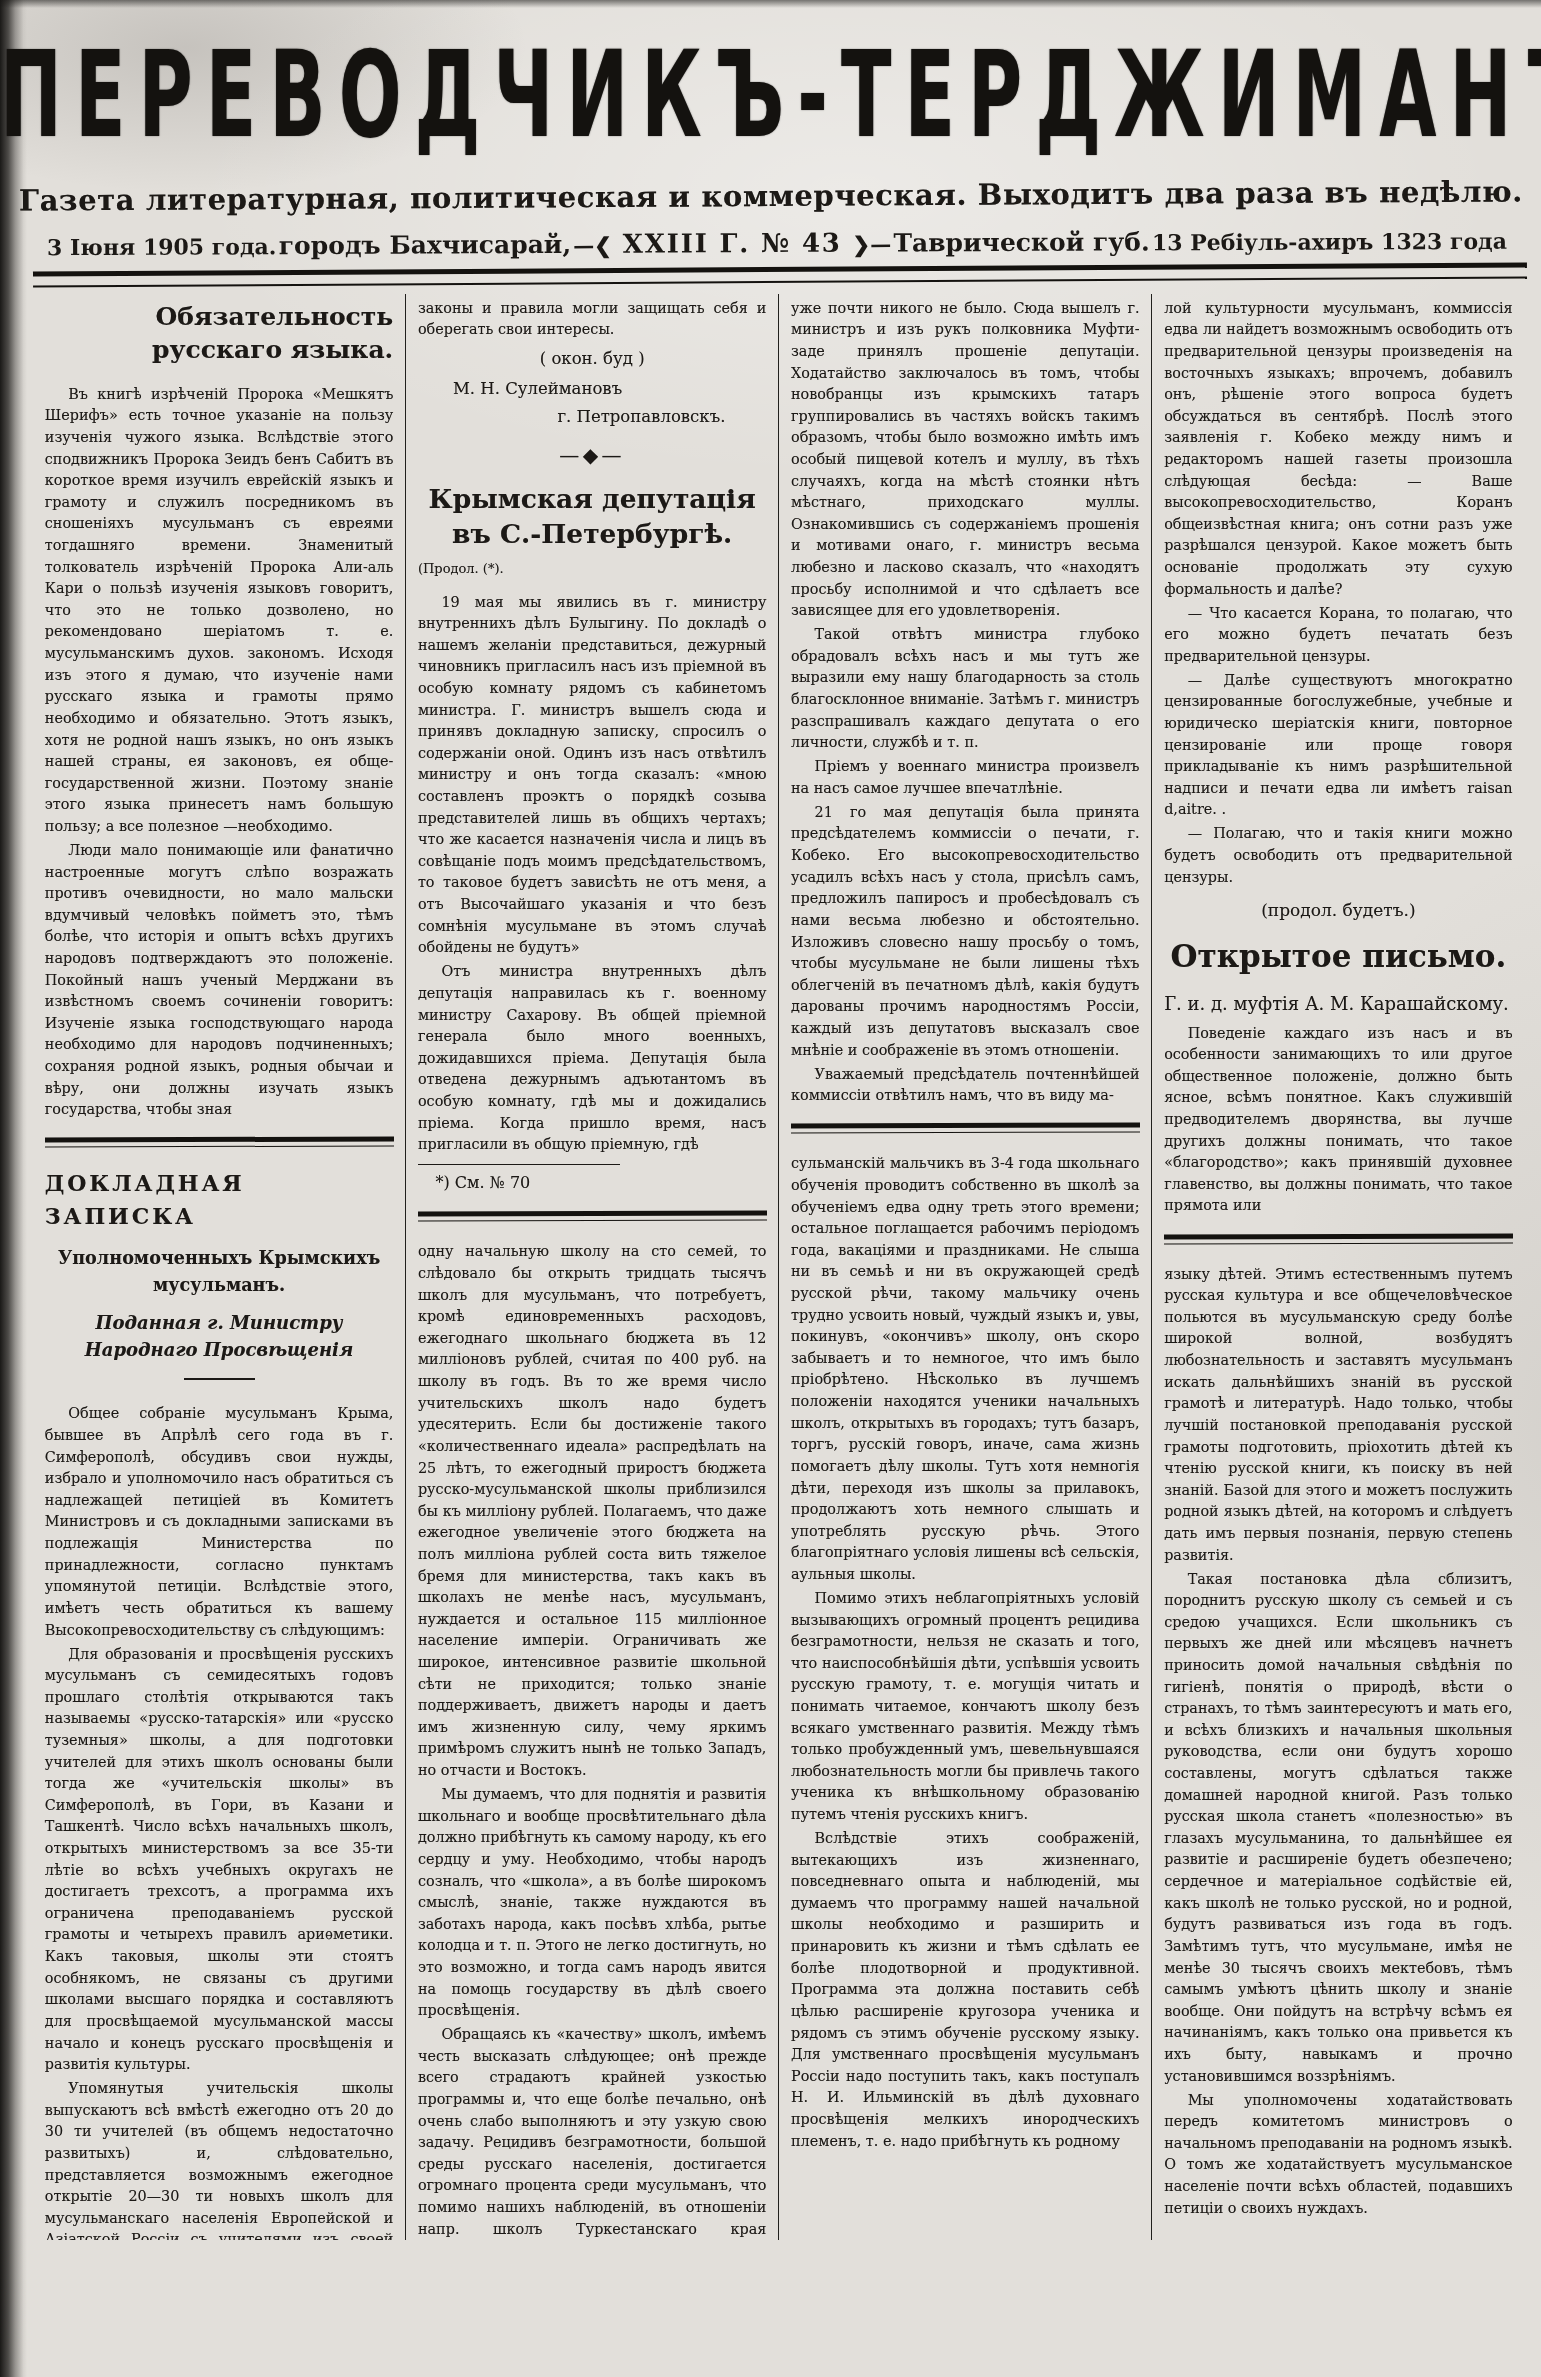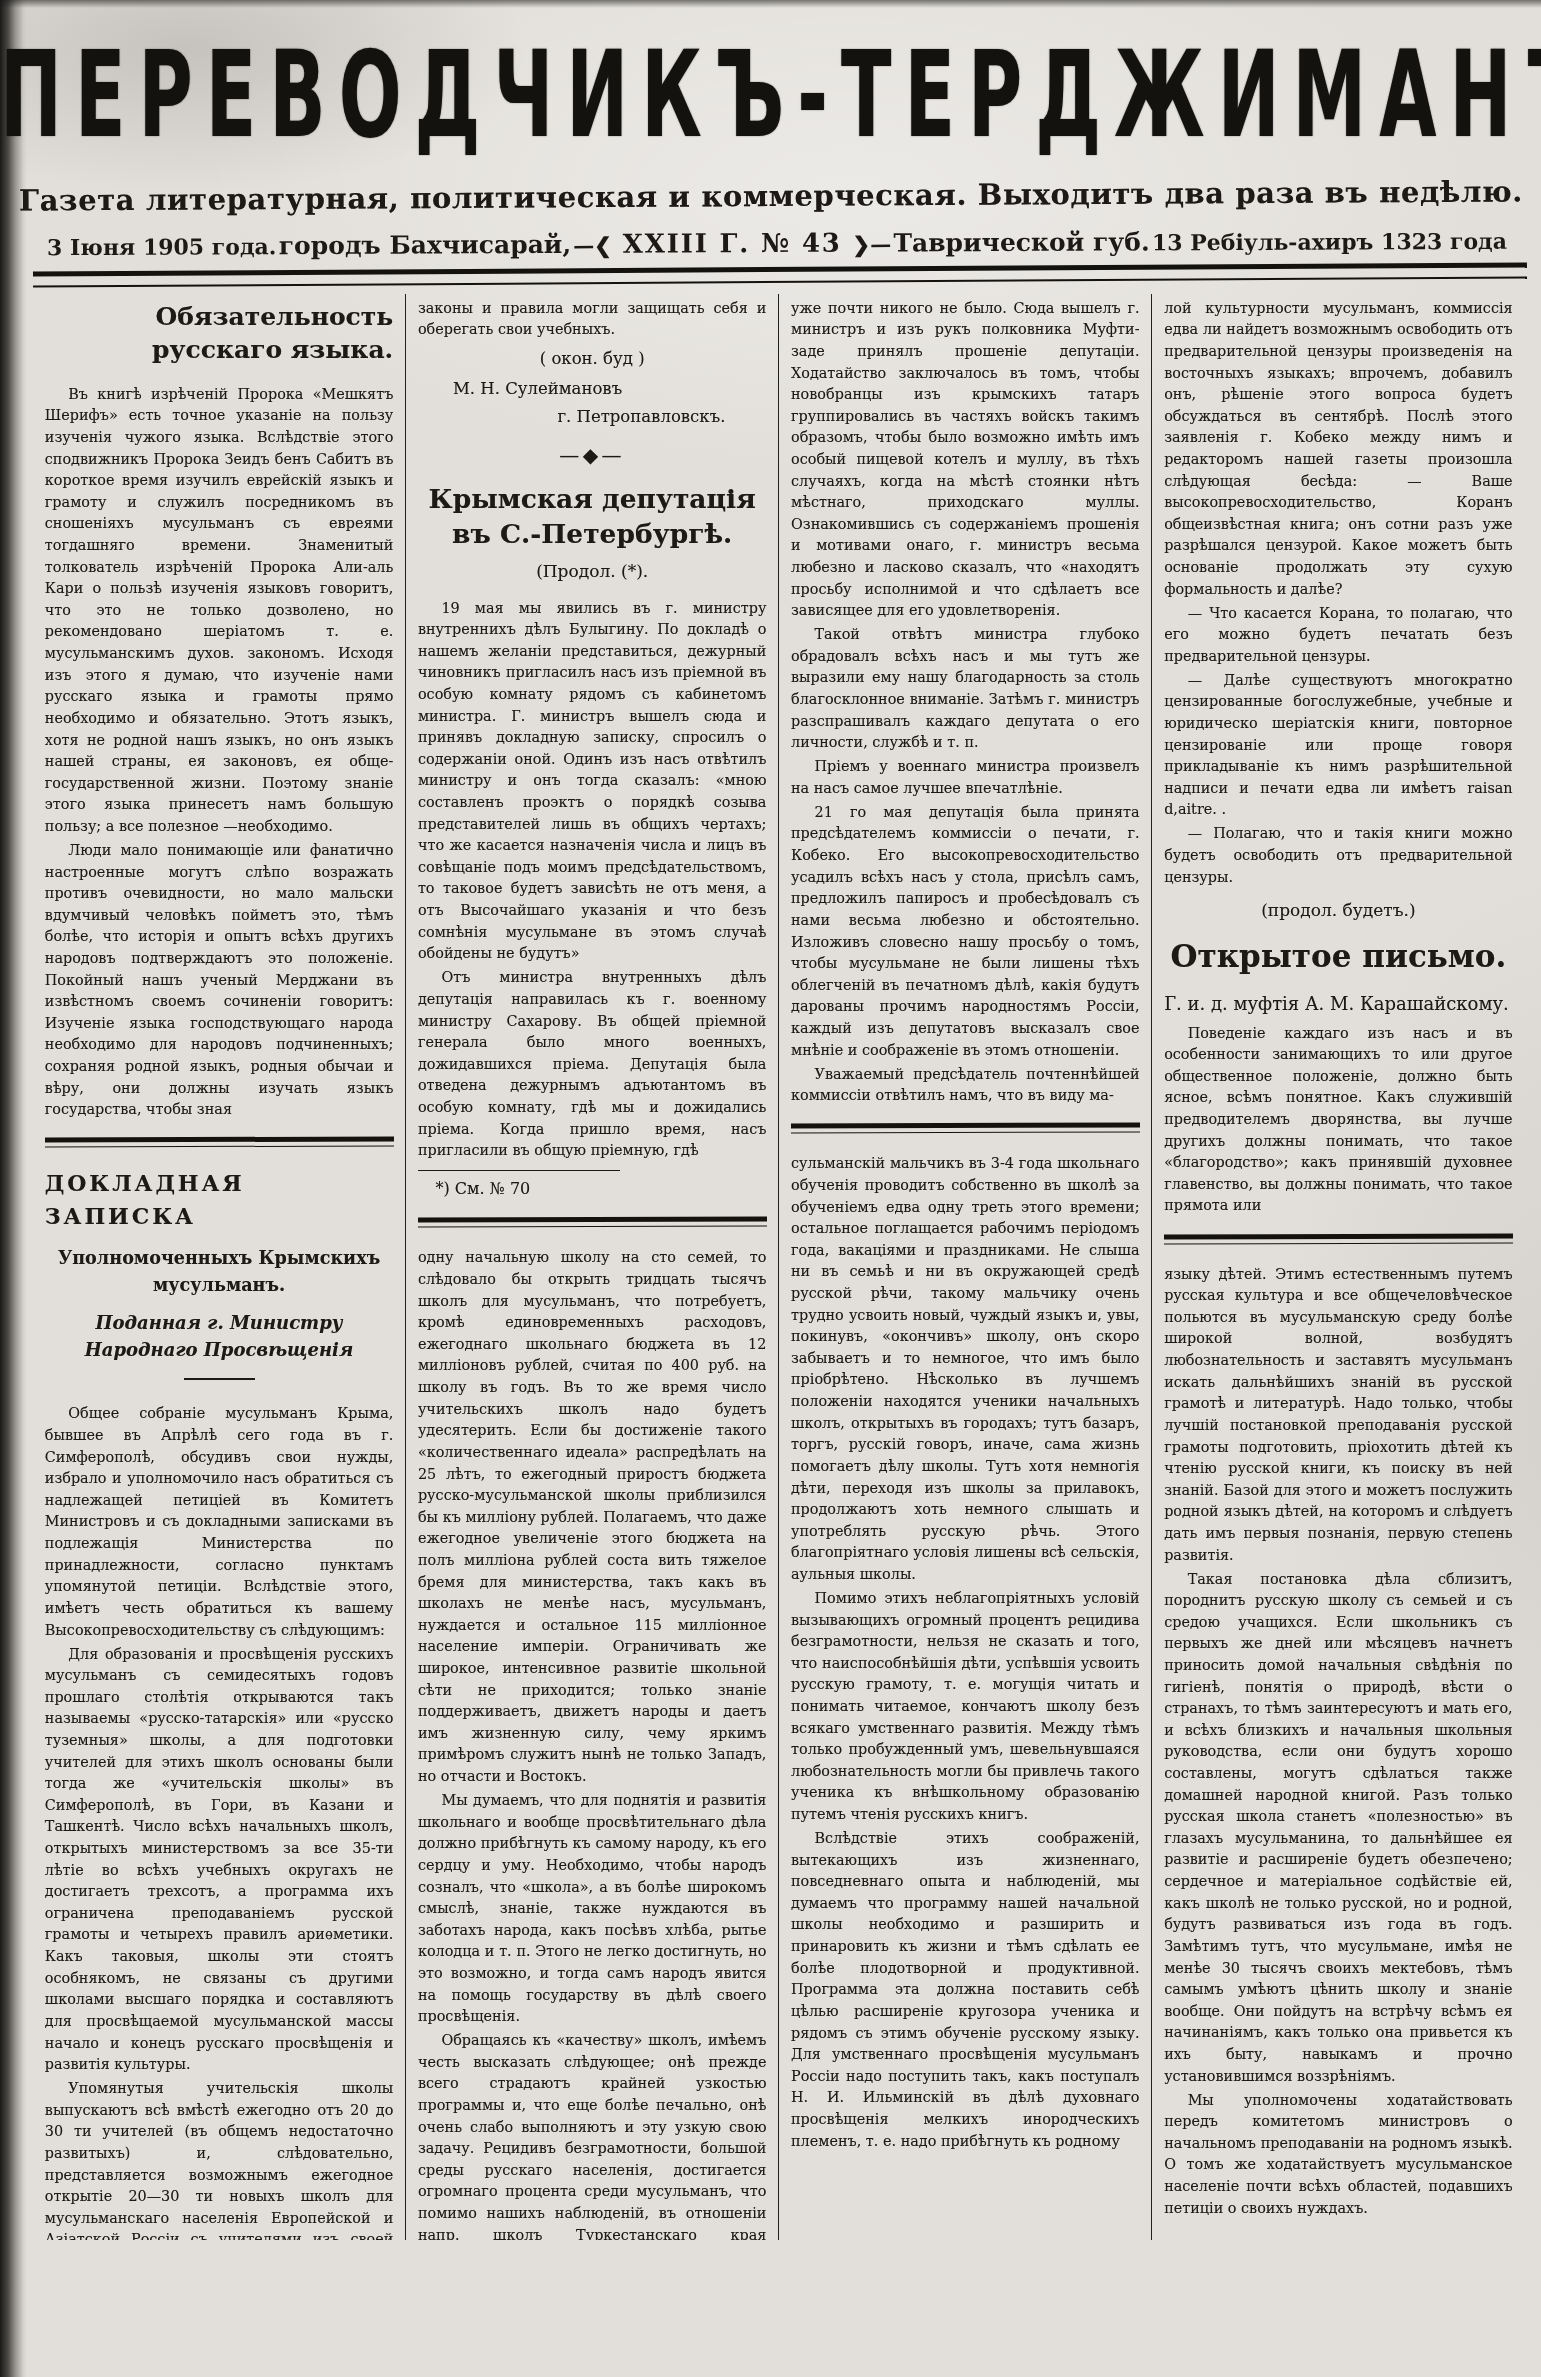--- a/index.html
+++ b/index.html
@@ -65,21 +65,21 @@
   p.para{margin:0 0 2.4px 0;text-indent:23.5px;}
   p.cont{margin:0 0 2.4px 0;text-indent:0;}
   .art-title{
     text-align:right;font-weight:bold;font-size:25px;line-height:1.3;
     margin:3.5px 0 17.6px 0;text-indent:0;
   }
   .krym-title{
     text-align:center;font-weight:bold;font-size:26.5px;line-height:1.35;
     margin:10.6px 0 7px 0;
   }
-  .krym-sub{text-align:center;font-size:17px;margin:0 0 13px 0;}
+  .krym-sub{font-size:13px;margin:0 0 13px 0;}
   .doklad-title{
     text-align:left;font-weight:bold;font-size:22px;letter-spacing:2.9px;
     margin:20px 0 11.8px 0;
   }
   .doklad-sub1{text-align:center;font-weight:bold;font-size:17.6px;margin:0 0 10.6px 0;}
   .doklad-sub2{text-align:center;font-style:italic;font-size:18px;line-height:1.5;margin:0 0 15.3px 0;font-weight:bold;}
   .small-rule{width:71px;border-top:2.4px solid #1c1916;margin:0 auto 23.5px auto;}
   .otkrytoe-title{
     text-align:center;font-weight:bold;font-size:31px;margin:9.4px 0 10.6px 0;
   }
@@ -132,21 +132,21 @@
       <div class="small-rule"></div>
       <div>
 
       <p class="para">Общее собраніе мусульманъ Крыма, бывшее въ Апрѣлѣ сего года въ г. Симферополѣ, обсудивъ свои нужды, избрало и уполномочило насъ обратиться съ надлежащей петиціей въ Комитетъ Министровъ и съ докладными записками въ подлежащія Министерства по принадлежности, согласно пунктамъ упомянутой петиціи. Вслѣдствіе этого, имѣетъ честь обратиться къ вашему Высокопревосходительству съ слѣдующимъ:</p>
           <p class="para">Для образованія и просвѣщенія русскихъ мусульманъ съ семидесятыхъ годовъ прошлаго столѣтія открываются такъ называемы «русско-татарскія» или «русско туземныя» школы, а для подготовки учителей для этихъ школъ основаны были тогда же «учительскія школы» въ Симферополѣ, въ Гори, въ Казани и Ташкентѣ. Число всѣхъ начальныхъ школъ, открытыхъ министерствомъ за все 35-ти лѣтіе во всѣхъ учебныхъ округахъ не достигаетъ трехсотъ, а программа ихъ ограничена преподаваніемъ русской грамоты и четырехъ правилъ ариѳметики. Какъ таковыя, школы эти стоятъ особнякомъ, не связаны съ другими школами высшаго порядка и составляютъ для просвѣщаемой мусульманской массы начало и конецъ русскаго просвѣщенія и развитія культуры.</p>
           <p class="para">Упомянутыя учительскія школы выпускаютъ всѣ вмѣстѣ ежегодно отъ 20 до 30 ти учителей (въ общемъ недостаточно развитыхъ) и, слѣдовательно, представляется возможнымъ ежегодное открытіе 20—30 ти новыхъ школъ для мусульманскаго населенія Европейской и Азіатской Россіи съ учителями изъ своей среды.</p>
         </div>
     </section>
 
     <section class="col">
-      <p class="cont">законы и правила могли защищать себя и оберегать свои учебныхъ.</p>
+      <p class="cont">законы и правила могли защищать себя и оберегать свои интересы.</p>
       <div class="ending-note">( окон. буд )</div>
       <p class="sig-name">М. Н. Сулеймановъ</p>
       <p class="sig-place">г. Петропавловскъ.</p>
       <div class="ornament">—◆—</div>
       <h2 class="krym-title">Крымская депутація въ С.-Петербургѣ.</h2>
       <div class="krym-sub">(Продол. (*).</div>
       <div>
 
       <p class="para">19 мая мы явились въ г. министру внутреннихъ дѣлъ Булыгину. По докладѣ о нашемъ желаніи представиться, дежурный чиновникъ пригласилъ насъ изъ пріемной въ особую комнату рядомъ съ кабинетомъ министра. Г. министръ вышелъ сюда и принявъ докладную записку, спросилъ о содержаніи оной. Одинъ изъ насъ отвѣтилъ министру и онъ тогда сказалъ: «мною составленъ проэктъ о порядкѣ созыва представителей лишь въ общихъ чертахъ; что же касается назначенія числа и лицъ въ совѣщаніе подъ моимъ предсѣдательствомъ, то таковое будетъ зависѣть не отъ меня, а отъ Высочайшаго указанія и что безъ сомнѣнія мусульмане въ этомъ случаѣ обойдены не будутъ»</p>
           <p class="para">Отъ министра внутренныхъ дѣлъ депутація направилась къ г. военному министру Сахарову. Въ общей пріемной генерала было много военныхъ, дожидавшихся пріема. Депутація была отведена дежурнымъ адъютантомъ въ особую комнату, гдѣ мы и дожидались пріема. Когда пришло время, насъ пригласили въ общую пріемную, гдѣ</p>

